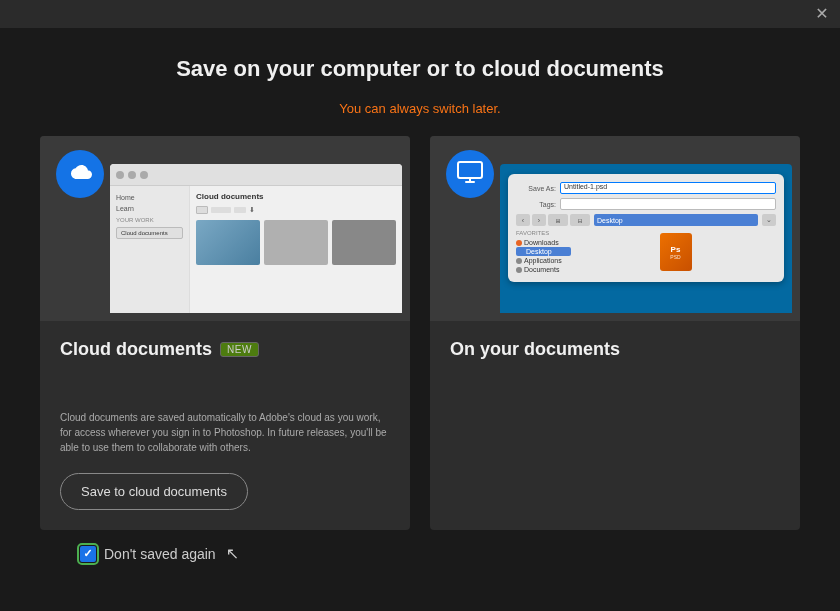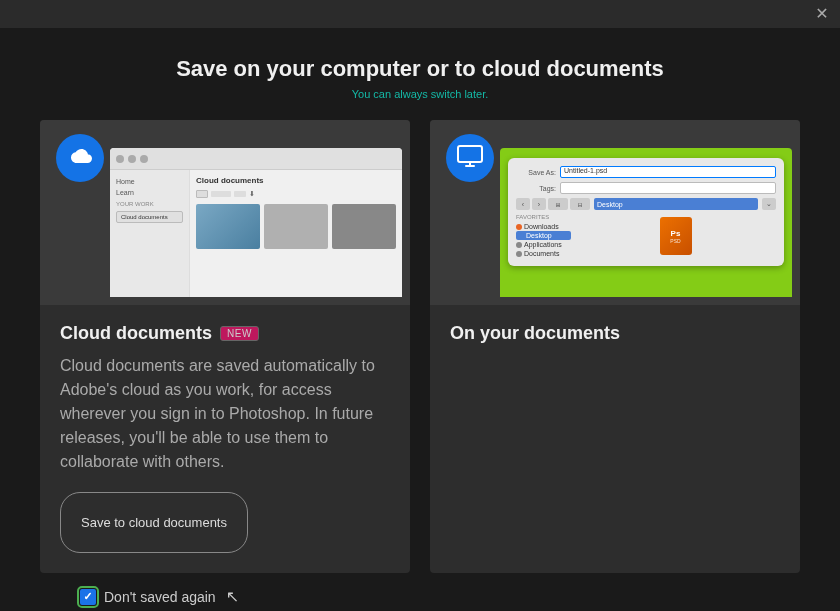--- a/index.html
+++ b/index.html
@@ -45,25 +45,25 @@
 
     
     .header {
       text-align: center;
       margin-bottom: 8px;
     }
     .header-title {
       font-size: 22px;
       font-weight: 600;
       color: #f0f0f0;
-      margin-bottom: 6px;
+      margin-bottom: 19px;
     }
     .header-subtitle {
-      font-size: 11px;
-      color: #14b8a6;
+      font-size: 13px;
+      color: #f97316;
     }
 
     
     .cards-row {
       display: flex;
       gap: 20px;
       margin-top: 20px;
     }
 
     .card {
@@ -193,21 +193,21 @@
     .mock-thumb.gray { background: #b0b0b0; }
     .mock-thumb.dark { background: #888; }
 
     
     .computer-preview-mockup {
       position: absolute;
       top: 28px;
       left: 70px;
       right: 8px;
       bottom: 8px;
-      background: #84cc16;
+      background: #0369a1;
       border-radius: 4px 4px 0 0;
       overflow: hidden;
     }
     .save-dialog {
       background: #e8e8e8;
       border-radius: 6px;
       margin: 10px 8px;
       padding: 8px;
       box-shadow: 0 2px 6px rgba(0,0,0,0.3);
     }
@@ -331,42 +331,43 @@
       align-items: center;
       gap: 8px;
       margin-bottom: 10px;
     }
     .card-title {
       font-size: 18px;
       font-weight: 700;
       color: #f0f0f0;
     }
     .new-badge {
-      background: #be185d;
+      background: #4d7c0f;
       color: #ccc;
       font-size: 10px;
       padding: 1px 6px;
       border-radius: 3px;
       border: 1px solid #666;
       letter-spacing: 0.5px;
     }
     .card-description {
-      font-size: 16px;
+      font-size: 10px;
       color: #aaa;
       line-height: 1.5;
       flex: 1;
       margin-bottom: 18px;
+      margin-top: 40px;
     }
 
     .card-btn {
       background: transparent;
       border: 1px solid #888;
       color: #ddd;
       border-radius: 20px;
-      padding: 22px 20px;
+      padding: 10px 20px;
       font-size: 13px;
       cursor: pointer;
       width: fit-content;
       transition: border-color 0.2s;
     }
     .card-btn.highlight {
       border: 2px solid #6cce25;
       color: #fff;
     }
 

